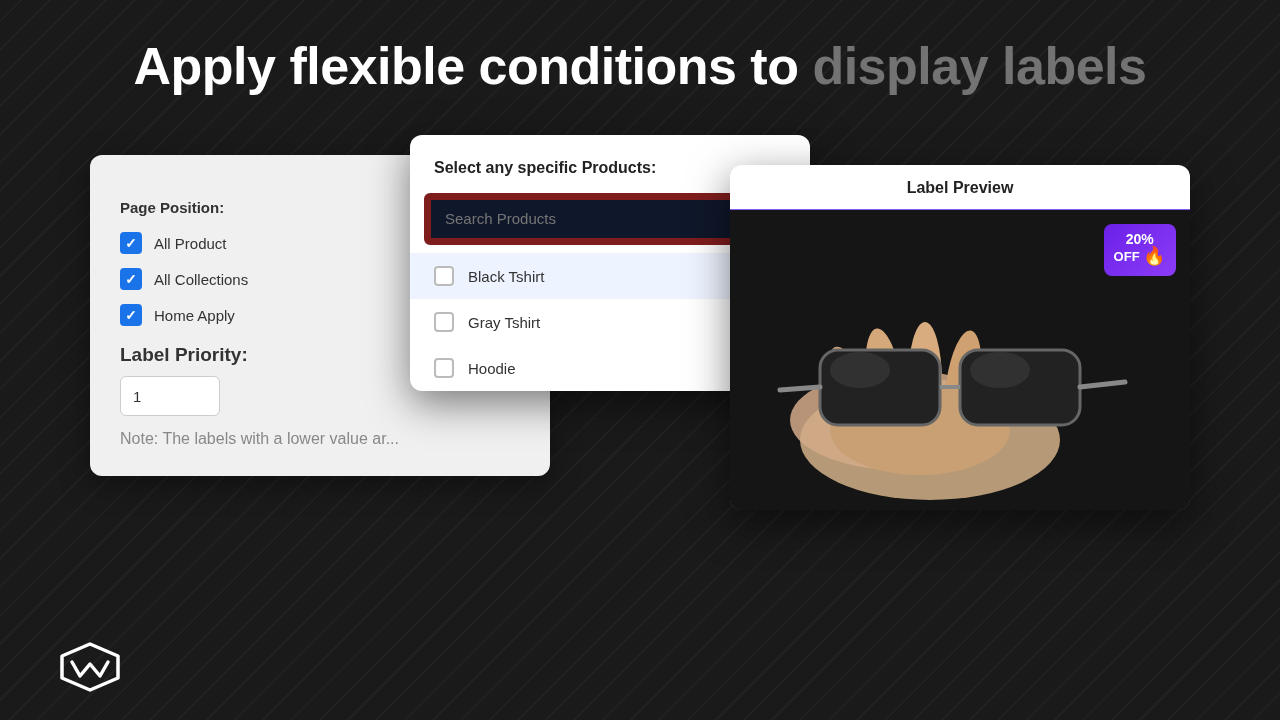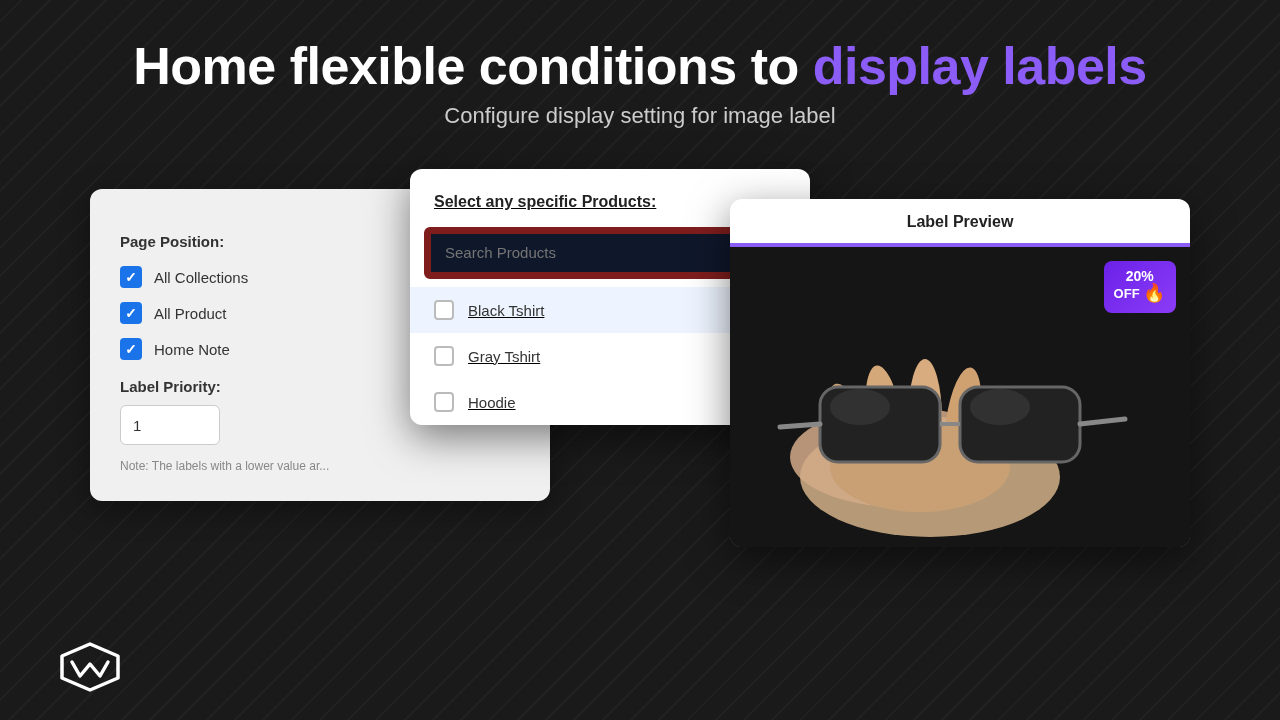--- a/index.html
+++ b/index.html
@@ -48,21 +48,21 @@
 
     .header-title {
       font-size: 52px;
       font-weight: 900;
       color: #ffffff;
       line-height: 1.1;
       letter-spacing: -0.5px;
     }
 
     .header-title .highlight {
-      color: #8b5cf6;
+      color: #737373;
       margin-top: 36px;
     }
 
     .header-subtitle {
       font-size: 22px;
       color: #cccccc;
       margin-top: 8px;
       font-weight: 400;
     }
 
@@ -120,57 +120,56 @@
       font-weight: bold;
     }
 
     .checkbox-label {
       font-size: 15px;
       color: #333;
       font-weight: 500;
     }
 
     .priority-label {
-      font-size: 15px;
+      font-size: 19px;
       font-weight: 600;
       color: #333;
       margin-top: 18px;
       margin-bottom: 10px;
     }
 
     .priority-input {
       width: 100px;
       height: 40px;
       border: 1.5px solid #ccc;
       border-radius: 6px;
       background: white;
       padding: 0 12px;
       font-size: 15px;
       color: #333;
     }
 
     .note-text {
-      font-size: 12px;
+      font-size: 16px;
       color: #888;
       margin-top: 14px;
     }
 
     
     .select-products-card {
       position: absolute;
       left: 320px;
       top: 0;
       width: 400px;
       background: #ffffff;
       border-radius: 12px;
       padding: 24px 0 0 0;
       box-shadow: 0 12px 40px rgba(0,0,0,0.5);
       z-index: 2;
       overflow: hidden;
-      text-decoration: underline;
     }
 
     .select-products-title {
       font-size: 16px;
       font-weight: 600;
       color: #222;
       padding: 0 24px 16px 24px;
     }
 
     .search-input-wrapper {
@@ -234,21 +233,21 @@
       z-index: 3;
       overflow: hidden;
     }
 
     .label-preview-title {
       text-align: center;
       font-size: 16px;
       font-weight: 700;
       color: #222;
       padding: 14px 0 12px 0;
-      border-bottom: 4px solid #8b5cf6;
+      border-bottom: 1px solid #8b5cf6;
     }
 
     .preview-image-area {
       width: 100%;
       height: 300px;
       background: #1a1a1a;
       position: relative;
       overflow: hidden;
     }
 
@@ -318,43 +317,42 @@
       height: 50px;
     }
   </style>
 </head>
 <body>
 
 <div class="page-content">
 
   <div class="header">
     <div class="header-title">
-      <span>Home flexible conditions to </span><span class="highlight">display labels</span>
+      <span>Apply flexible conditions to </span><span class="highlight">display labels</span>
     </div>
-    <div class="header-subtitle">Configure display setting for image label</div>
   </div>
 
   <div class="cards-container">
 
     <div class="page-position-card">
       <div class="card-section-label">Page Position:</div>
+
+      <div class="checkbox-item">
+        <div class="checkbox-blue"></div>
+        <span class="checkbox-label">All Product</span>
+      </div>
 
       <div class="checkbox-item">
         <div class="checkbox-blue"></div>
         <span class="checkbox-label">All Collections</span>
       </div>
 
       <div class="checkbox-item">
         <div class="checkbox-blue"></div>
-        <span class="checkbox-label">All Product</span>
-      </div>
-
-      <div class="checkbox-item">
-        <div class="checkbox-blue"></div>
-        <span class="checkbox-label">Home Note</span>
+        <span class="checkbox-label">Home Apply</span>
       </div>
 
       <div class="priority-label">Label Priority:</div>
       <input class="priority-input" type="text" value="1" style="">
 
       <div class="note-text">Note: The labels with a lower value ar...</div>
     </div>
 
     <div class="select-products-card">
       <div class="select-products-title">Select any specific Products:</div>

